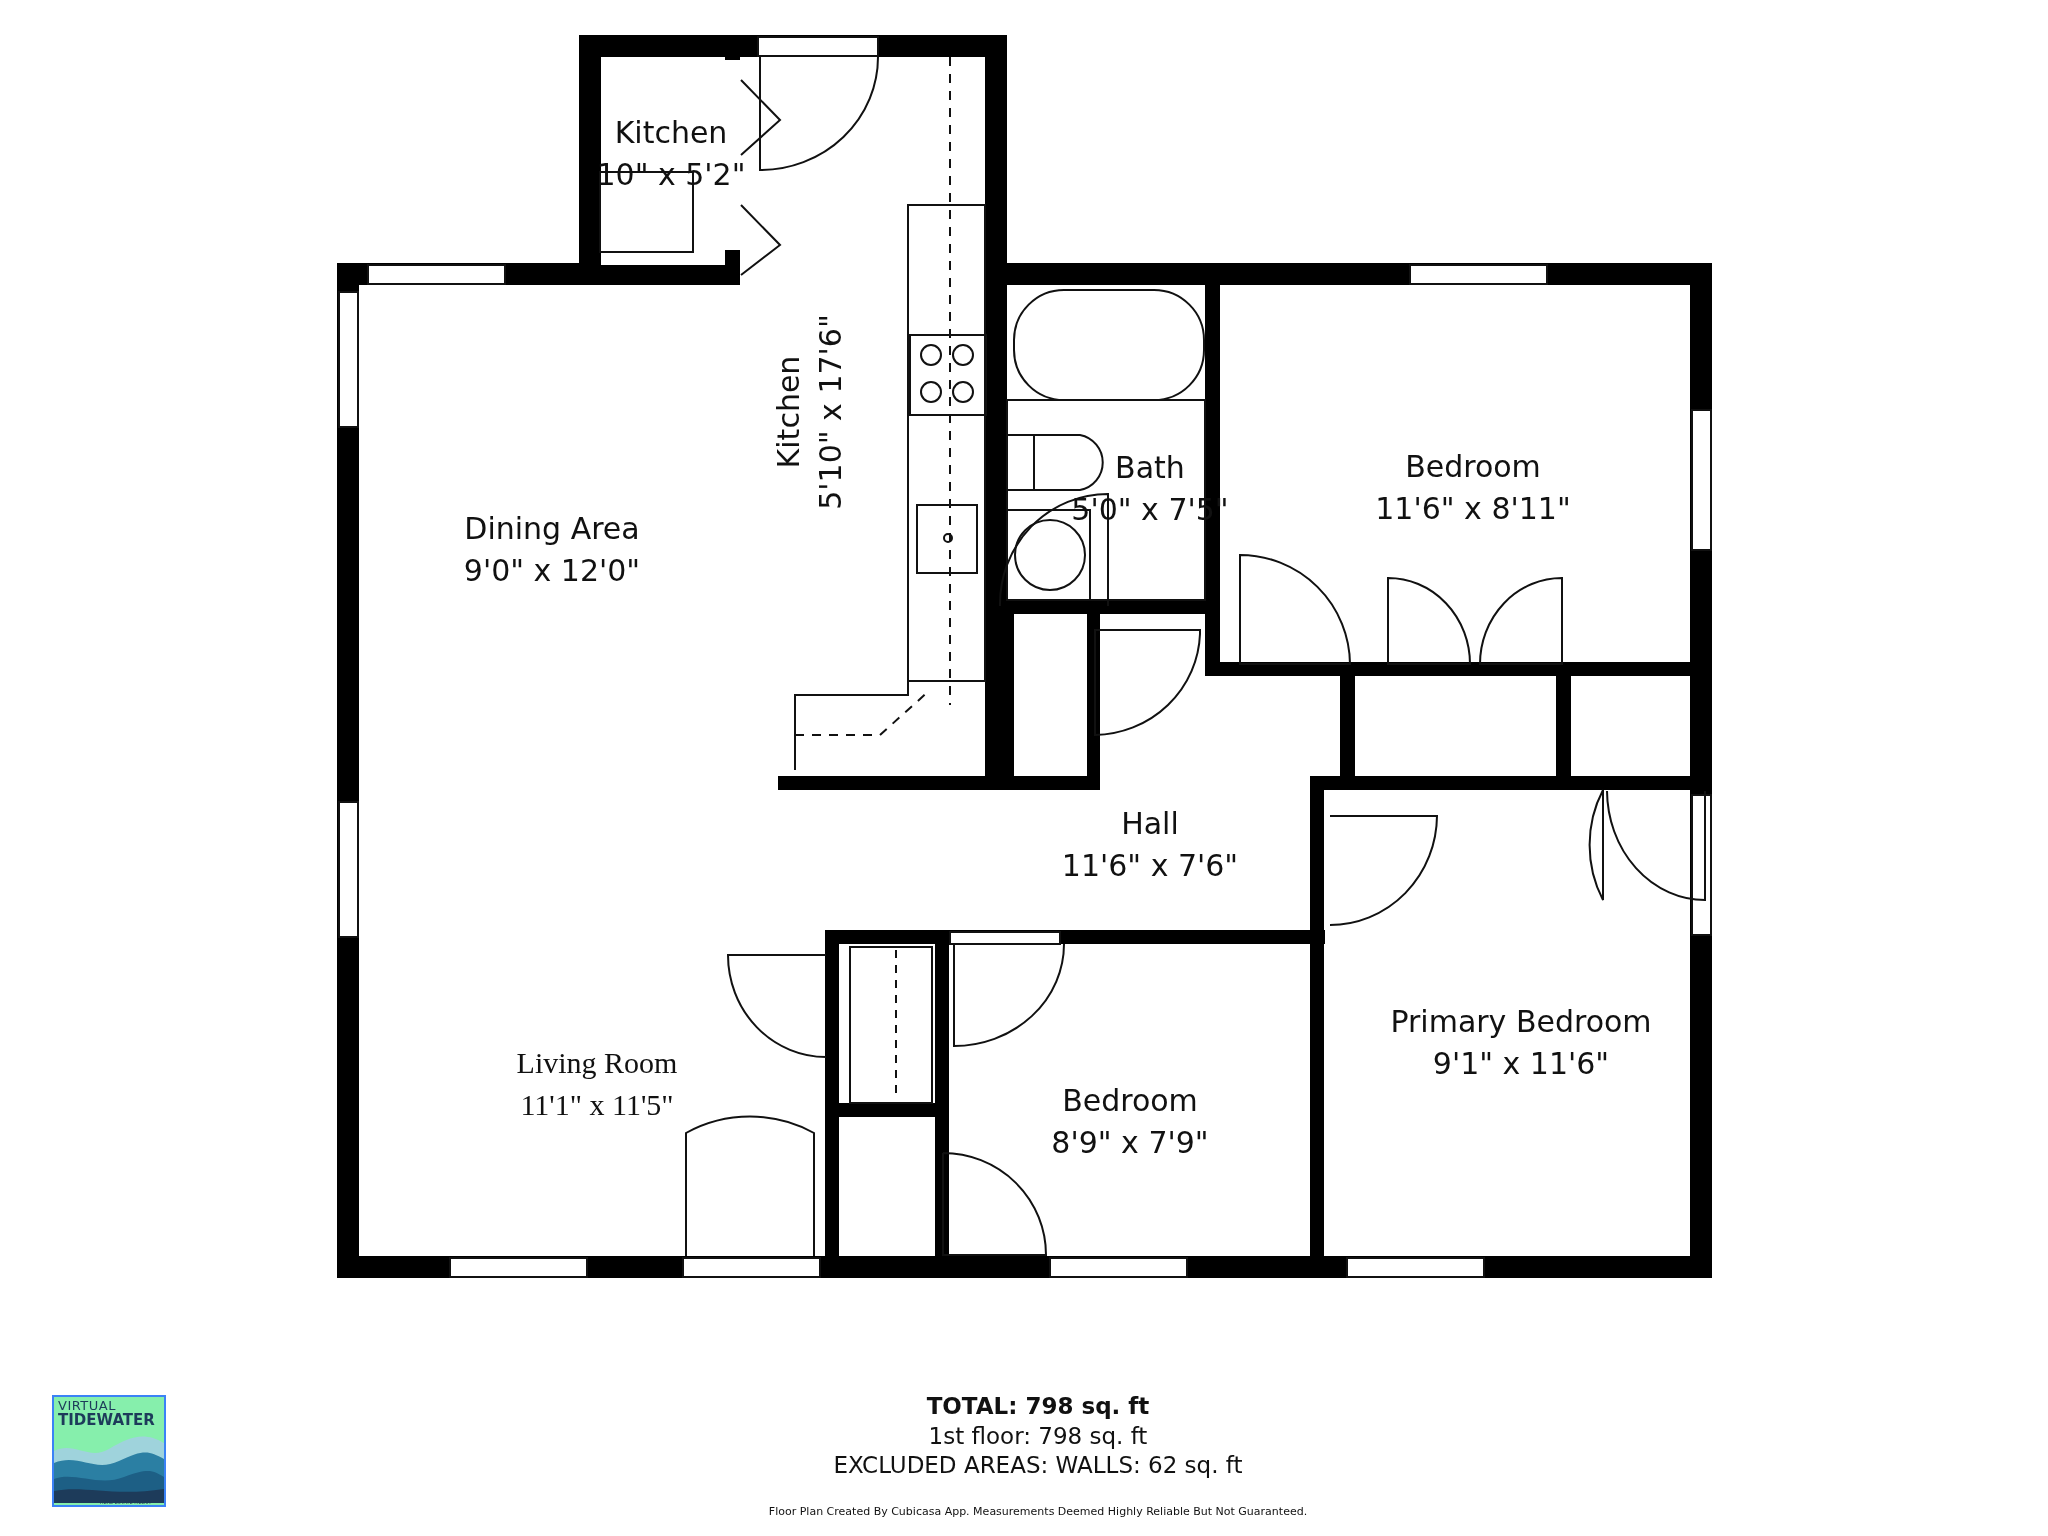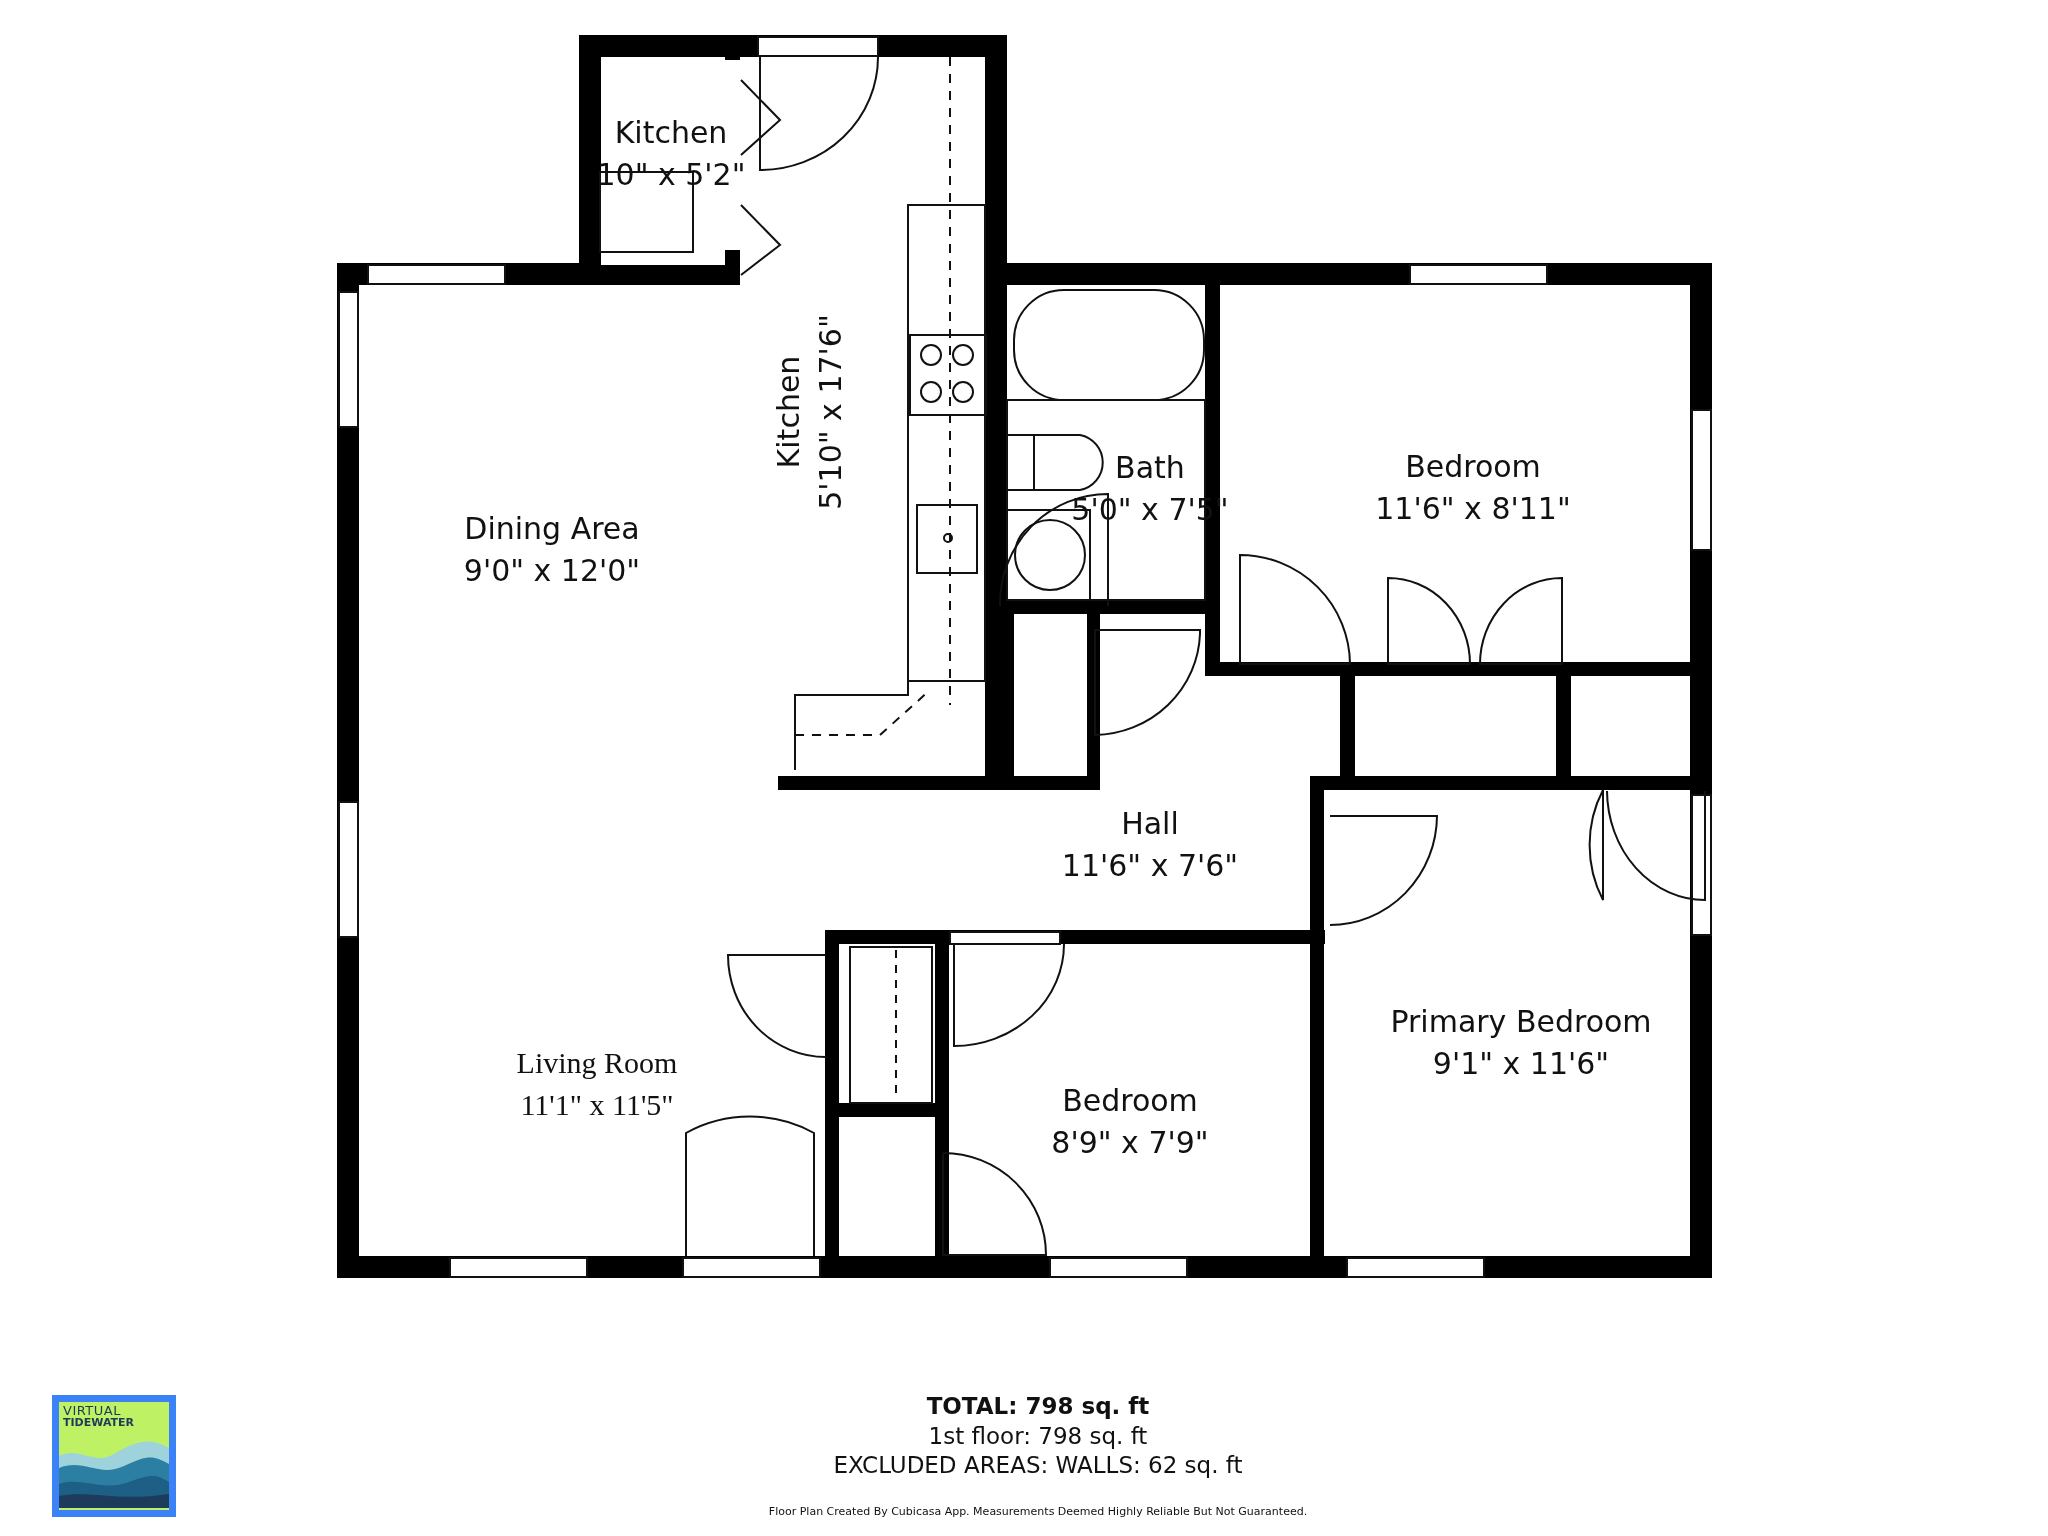--- a/index.html
+++ b/index.html
@@ -5,23 +5,23 @@
   html, body { margin: 0; padding: 0; background: #ffffff; }
   body { width: 2048px; height: 1536px; position: relative; overflow: hidden; font-family: "DejaVu Sans", "Liberation Sans", sans-serif; color: #111; }
   #plan { position: absolute; left: 0; top: 0; }
   .room-label { position: absolute; text-align: center; font-size: 30px; line-height: 42px; color: #111; white-space: nowrap; transform: translateX(-50%); }
   .room-label.vertical { transform: translate(-50%, -50%) rotate(-90deg); }
   .footer { position: absolute; left: 0; width: 2076px; text-align: center; color: #111; }
   .total { top: 1393px; font-size: 23px; font-weight: bold; }
   .floor { top: 1423px; font-size: 23px; }
   .excluded { top: 1452px; font-size: 23px; }
   .disclaimer { top: 1505px; font-size: 11px; }
-  .logo { position: absolute; left: 52px; top: 1395px; width: 110px; height: 108px; border: 7px solid #3b82f6; background: #bef264; overflow: hidden; text-align: center; }
+  .logo { position: absolute; left: 52px; top: 1395px; width: 110px; height: 108px; border: 2px solid #3b82f6; background: #86efac; overflow: hidden; text-align: center; }
   .logo .l1 { position: absolute; left: 4px; top: 1px; font-size: 13px; color: #1d3b5a; letter-spacing: 0.5px; }
-  .logo .l2 { position: absolute; left: 4px; top: 14px; font-size: 11px; font-weight: bold; color: #1d3b5a; }
+  .logo .l2 { position: absolute; left: 4px; top: 14px; font-size: 15px; font-weight: bold; color: #1d3b5a; }
   .logo svg { position: absolute; left: 0; top: 34px; }
   .logo-sub { position: absolute; left: 100px; top: 1499px; font-size: 5px; color: #1d3b5a; }
 </style>
 </head>
 <body>
 
 <svg id="plan" width="2048" height="1536" viewBox="0 0 2048 1536" xmlns="http://www.w3.org/2000/svg">
   <g fill="#000">
 
     <rect x="337" y="263" width="22" height="1015"></rect>

